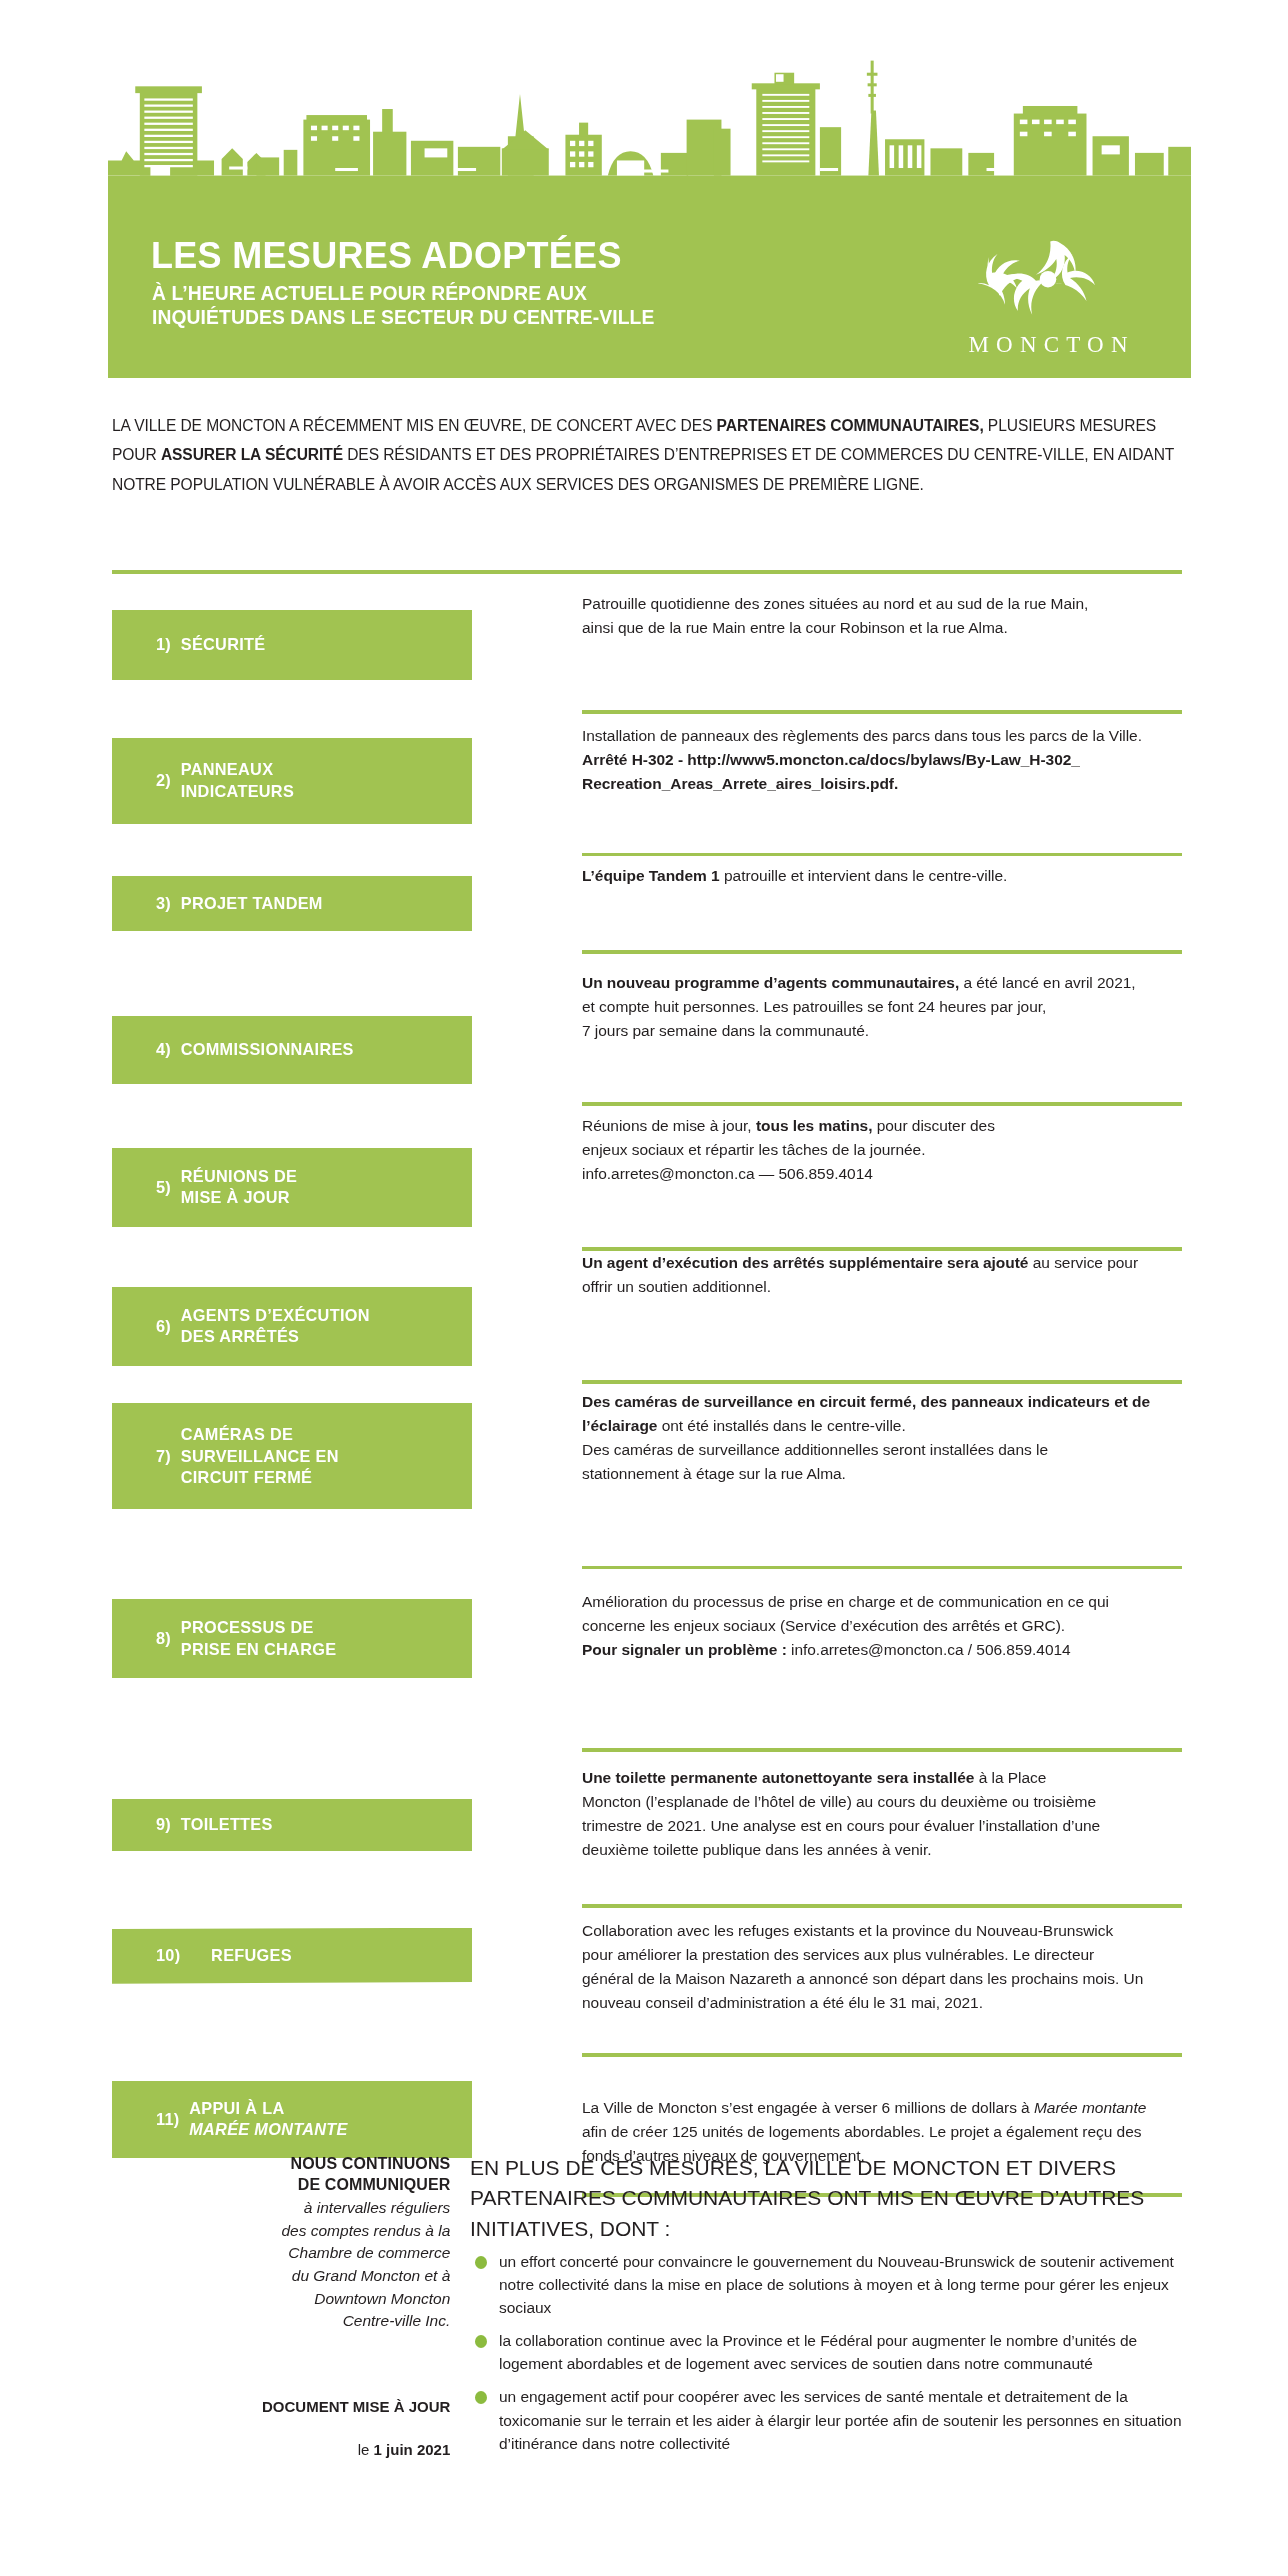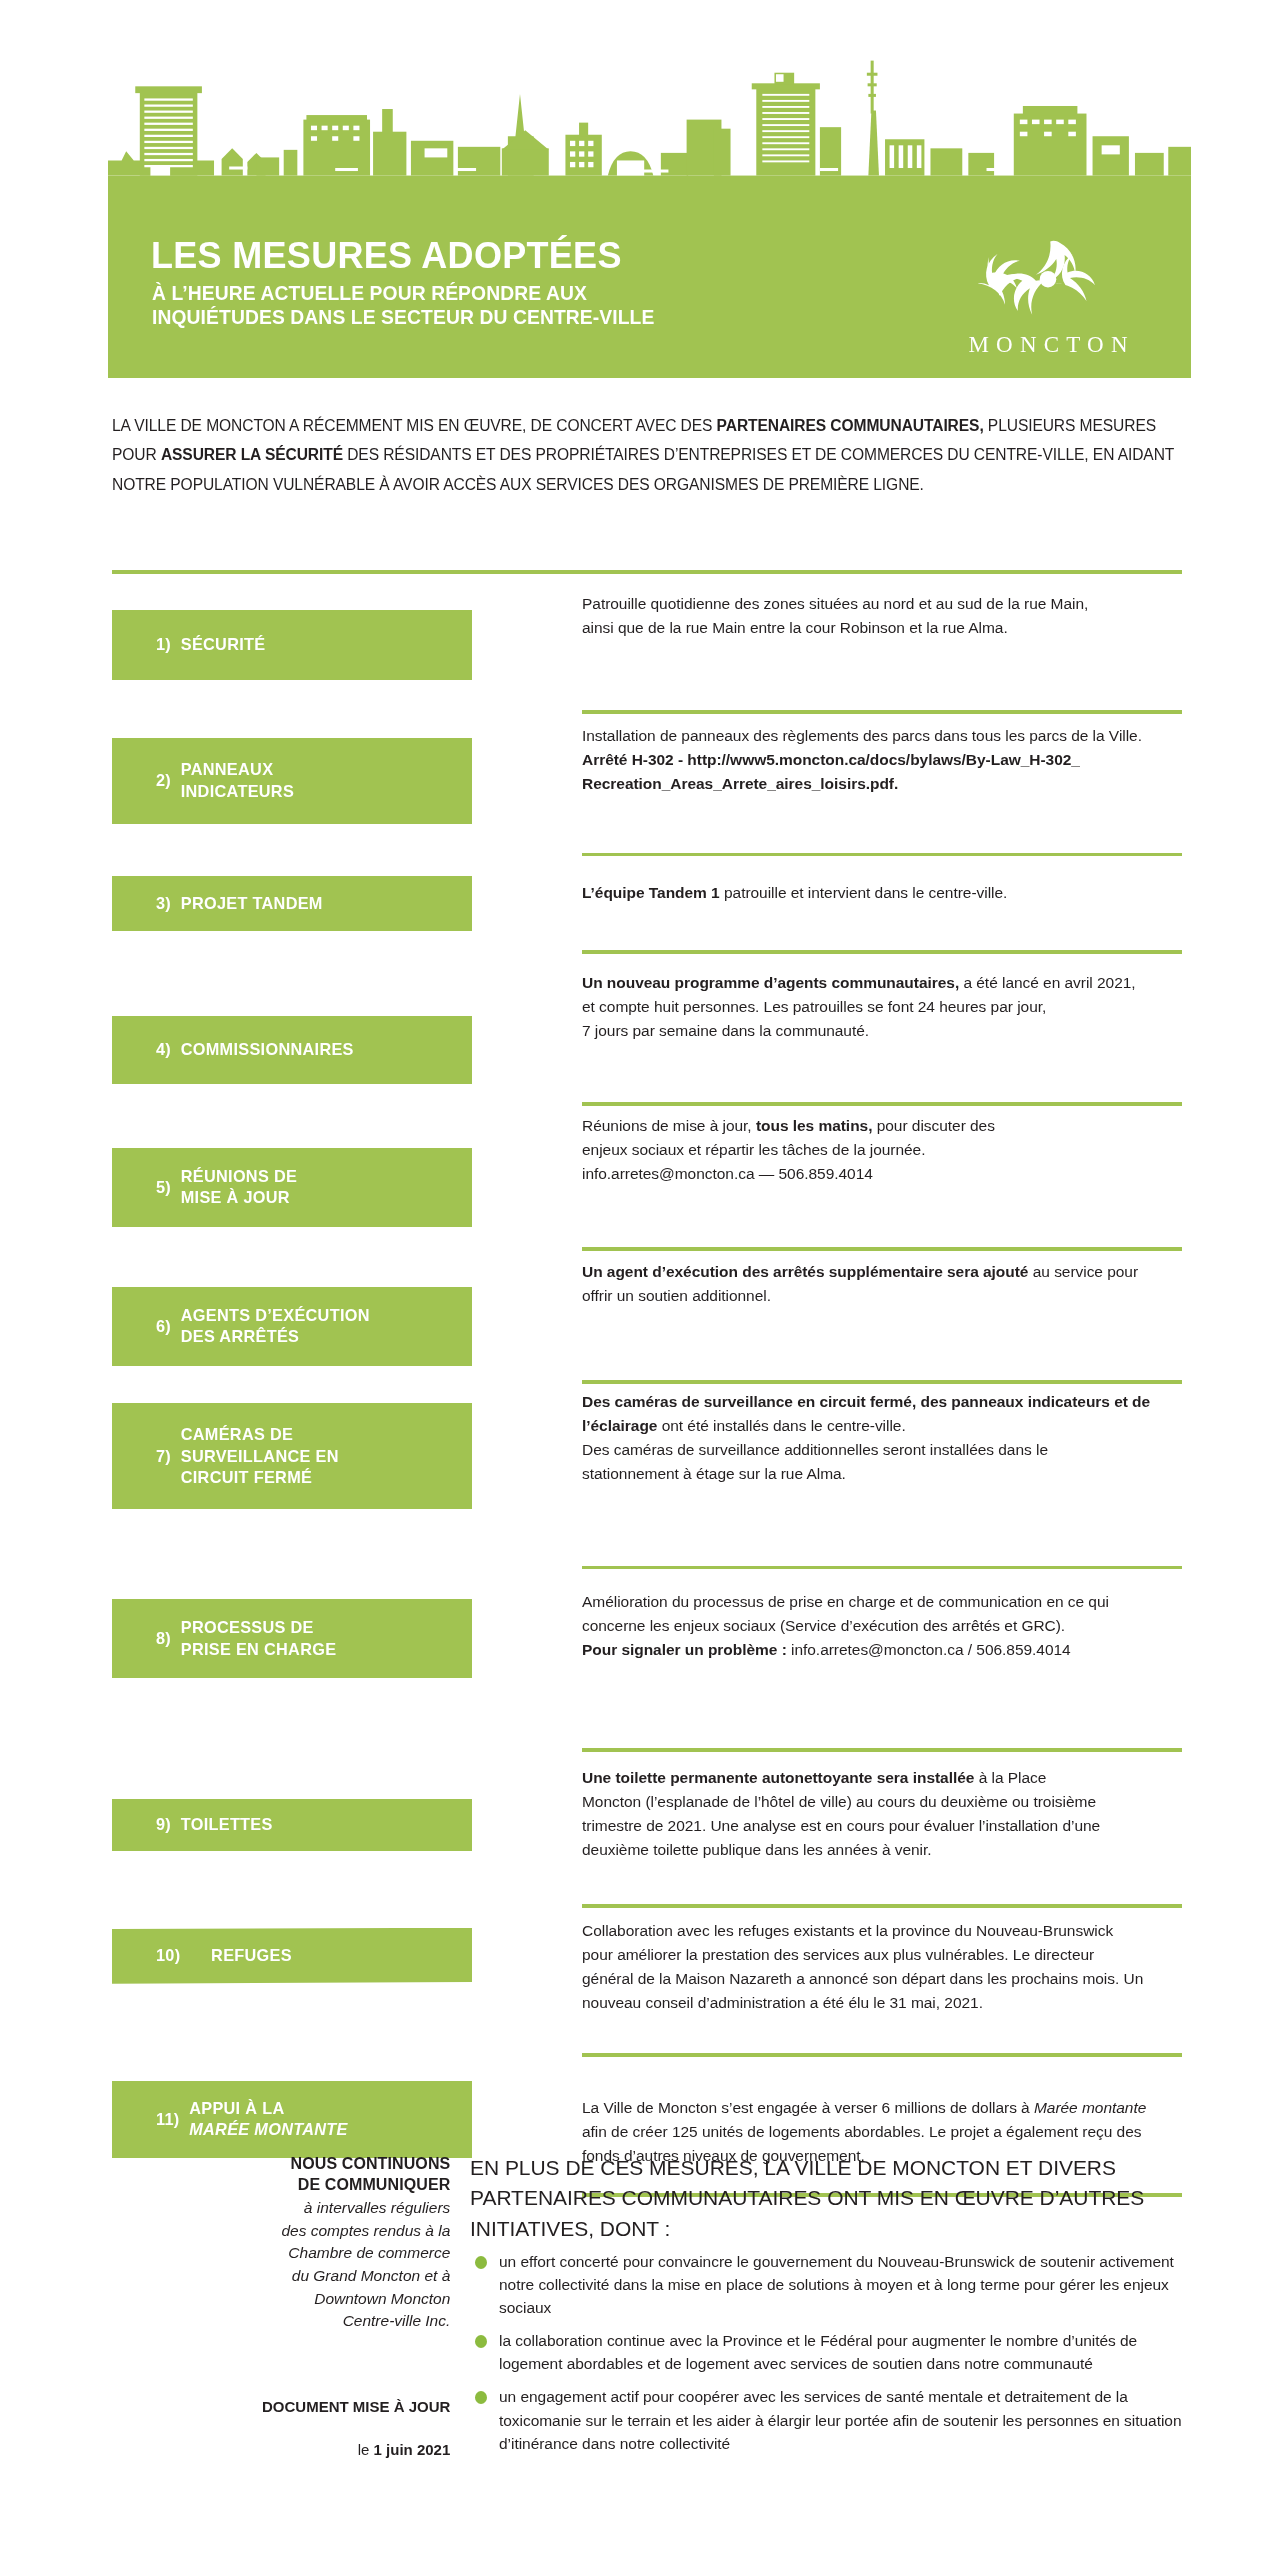--- a/index.html
+++ b/index.html
@@ -409,21 +409,21 @@
           <div class="chip" style="height: 86px; top: 24px; background: rgb(161, 195, 81);"><span>2)&nbsp;&nbsp;</span><span style="white-space: pre-line;">PANNEAUX
 INDICATEURS</span></div>
         </div>
         <div class="body-col" style="padding-top: 10.6px;">Installation de panneaux des règlements des parcs dans tous les parcs de la Ville.<br><b>Arrêté H-302 - http://www5.moncton.ca/docs/bylaws/By-Law_H-302_<br>Recreation_Areas_Arrete_aires_loisirs.pdf.</b></div>
       </div>
       <div class="rule-right" style="background: rgb(161, 195, 81);"></div>
       <div class="measure" style="height: 94px;">
         <div class="chip-col">
           <div class="chip" style="height: 55px; top: 19.7px; background: rgb(161, 195, 81);"><span>3)&nbsp;&nbsp;</span><span style="white-space: pre-line;">PROJET TANDEM</span></div>
         </div>
-        <div class="body-col" style="padding-top: 25px;"><b>L’équipe Tandem 1</b> patrouille et intervient dans le centre-ville.</div>
+        <div class="body-col" style="padding-top: 8px;"><b>L’équipe Tandem 1</b> patrouille et intervient dans le centre-ville.</div>
       </div>
       <div class="rule-right" style="background: rgb(161, 195, 81);"></div>
       <div class="measure" style="height: 148px;">
         <div class="chip-col">
           <div class="chip" style="height: 68px; top: 62px; background: rgb(161, 195, 81);"><span>4)&nbsp;&nbsp;</span><span style="white-space: pre-line;">COMMISSIONNAIRES</span></div>
         </div>
         <div class="body-col" style="padding-top: 16.7px;"><b>Un nouveau programme d’agents communautaires,</b> a été lancé en avril 2021,<br>et compte huit personnes. Les patrouilles se font 24 heures par jour,<br>7 jours par semaine dans la communauté.</div>
       </div>
       <div class="rule-right" style="background: rgb(161, 195, 81);"></div>
       <div class="measure" style="height: 141px;">
@@ -432,21 +432,21 @@
 MISE  À JOUR</span></div>
         </div>
         <div class="body-col" style="padding-top: 7.6px;">Réunions de mise à jour, <b>tous les matins,</b> pour discuter des<br>enjeux sociaux et répartir les tâches de la journée.<br>info.arretes@moncton.ca — 506.859.4014</div>
       </div>
       <div class="rule-right" style="background: rgb(161, 195, 81);"></div>
       <div class="measure" style="height: 129px;">
         <div class="chip-col">
           <div class="chip" style="height: 79px; top: 36px; background: rgb(161, 195, 81);"><span>6)&nbsp;&nbsp;</span><span style="white-space: pre-line;">AGENTS D’EXÉCUTION
 DES ARRÊTÉS</span></div>
         </div>
-        <div class="body-col" style="padding-top: 9px;"><b>Un agent d’exécution des arrêtés supplémentaire sera ajouté</b> au service pour<br>offrir un soutien additionnel.</div>
+        <div class="body-col" style="padding-top: 0;"><b>Un agent d’exécution des arrêtés supplémentaire sera ajouté</b> au service pour<br>offrir un soutien additionnel.</div>
       </div>
       <div class="rule-right" style="background: rgb(161, 195, 81);"></div>
       <div class="measure" style="height: 182px;">
         <div class="chip-col">
           <div class="chip" style="height: 106px; top: 19.7px; background: rgb(161, 195, 81);"><span>7)&nbsp;&nbsp;</span><span style="white-space: pre-line;">CAMÉRAS DE
 SURVEILLANCE EN
 CIRCUIT FERMÉ</span></div>
         </div>
         <div class="body-col" style="padding-top: 6px;"><b>Des caméras de surveillance en circuit fermé, des panneaux indicateurs et de l’éclairage</b> ont été installés dans le centre-ville.<p>Des caméras de surveillance additionnelles seront installées dans le<br>stationnement à étage sur la rue Alma.</p></div>
       </div>

